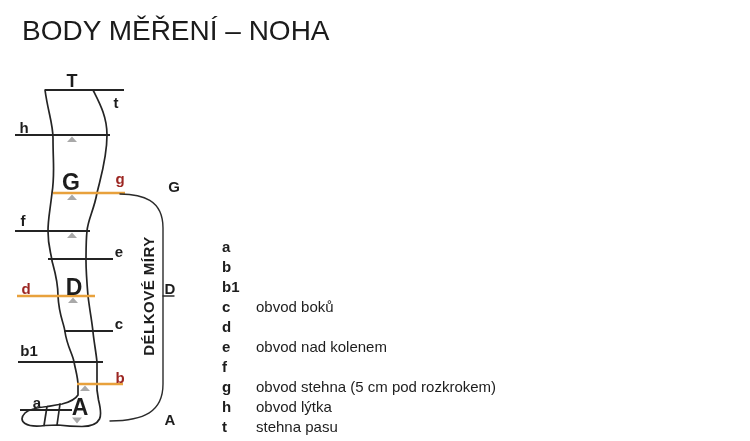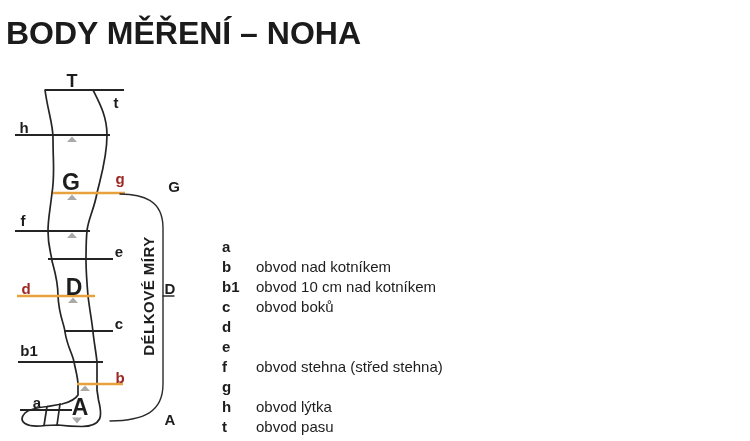--- a/index.html
+++ b/index.html
@@ -1,22 +1,22 @@
 <!DOCTYPE html>
 <html><head>
 <meta charset="utf-8">
 <style>
   html,body{margin:0;padding:0;}
   body{
     width:750px;height:441px;position:relative;overflow:hidden;
     background:#ffffff;font-family:"Liberation Sans",sans-serif;color:#1d1d1d;
   }
   .page-title{
-    position:absolute;left:6px;top:15px;
-    font-size:32px;font-weight:bold;letter-spacing:0px;color:#1b1b1b;
+    position:absolute;left:22px;top:15px;
+    font-size:28px;font-weight:normal;letter-spacing:0px;color:#1b1b1b;
     white-space:nowrap;
   }
   .diagram{position:absolute;left:0;top:0;width:200px;height:441px;}
   .pt{
     position:absolute;transform:translate(-50%,-50%);
     font-weight:bold;font-size:15px;color:#1d1d1d;white-space:nowrap;line-height:1;
   }
   .pt.big{font-size:23px;}
   .pt.mid{font-size:18px;}
   .pt.red{color:#9C2622;}
@@ -121,44 +121,43 @@
 
   <span class="axis-label">DÉLKOVÉ MÍRY</span>
 </div>
 
 <div class="legend">
   <div class="legend-row">
     <span class="legend-key">a</span>
   </div>
   <div class="legend-row">
     <span class="legend-key">b</span>
-    <span class="legend-text">obvod nad kotníkem</span>
   </div>
   <div class="legend-row">
     <span class="legend-key">b1</span>
-    <span class="legend-text">obvod 10 cm nad kotníkem</span>
   </div>
   <div class="legend-row">
     <span class="legend-key">c</span>
     <span class="legend-text">obvod boků</span>
   </div>
   <div class="legend-row">
     <span class="legend-key">d</span>
   </div>
   <div class="legend-row">
     <span class="legend-key">e</span>
+    <span class="legend-text">obvod nad kolenem</span>
   </div>
   <div class="legend-row">
     <span class="legend-key">f</span>
-    <span class="legend-text">obvod stehna (střed stehna)</span>
   </div>
   <div class="legend-row">
     <span class="legend-key">g</span>
+    <span class="legend-text">obvod stehna (5 cm pod rozkrokem)</span>
   </div>
   <div class="legend-row">
     <span class="legend-key">h</span>
     <span class="legend-text">obvod lýtka</span>
   </div>
   <div class="legend-row">
     <span class="legend-key">t</span>
-    <span class="legend-text">obvod pasu</span>
+    <span class="legend-text">stehna pasu</span>
   </div>
 </div>
 
 </body></html>

